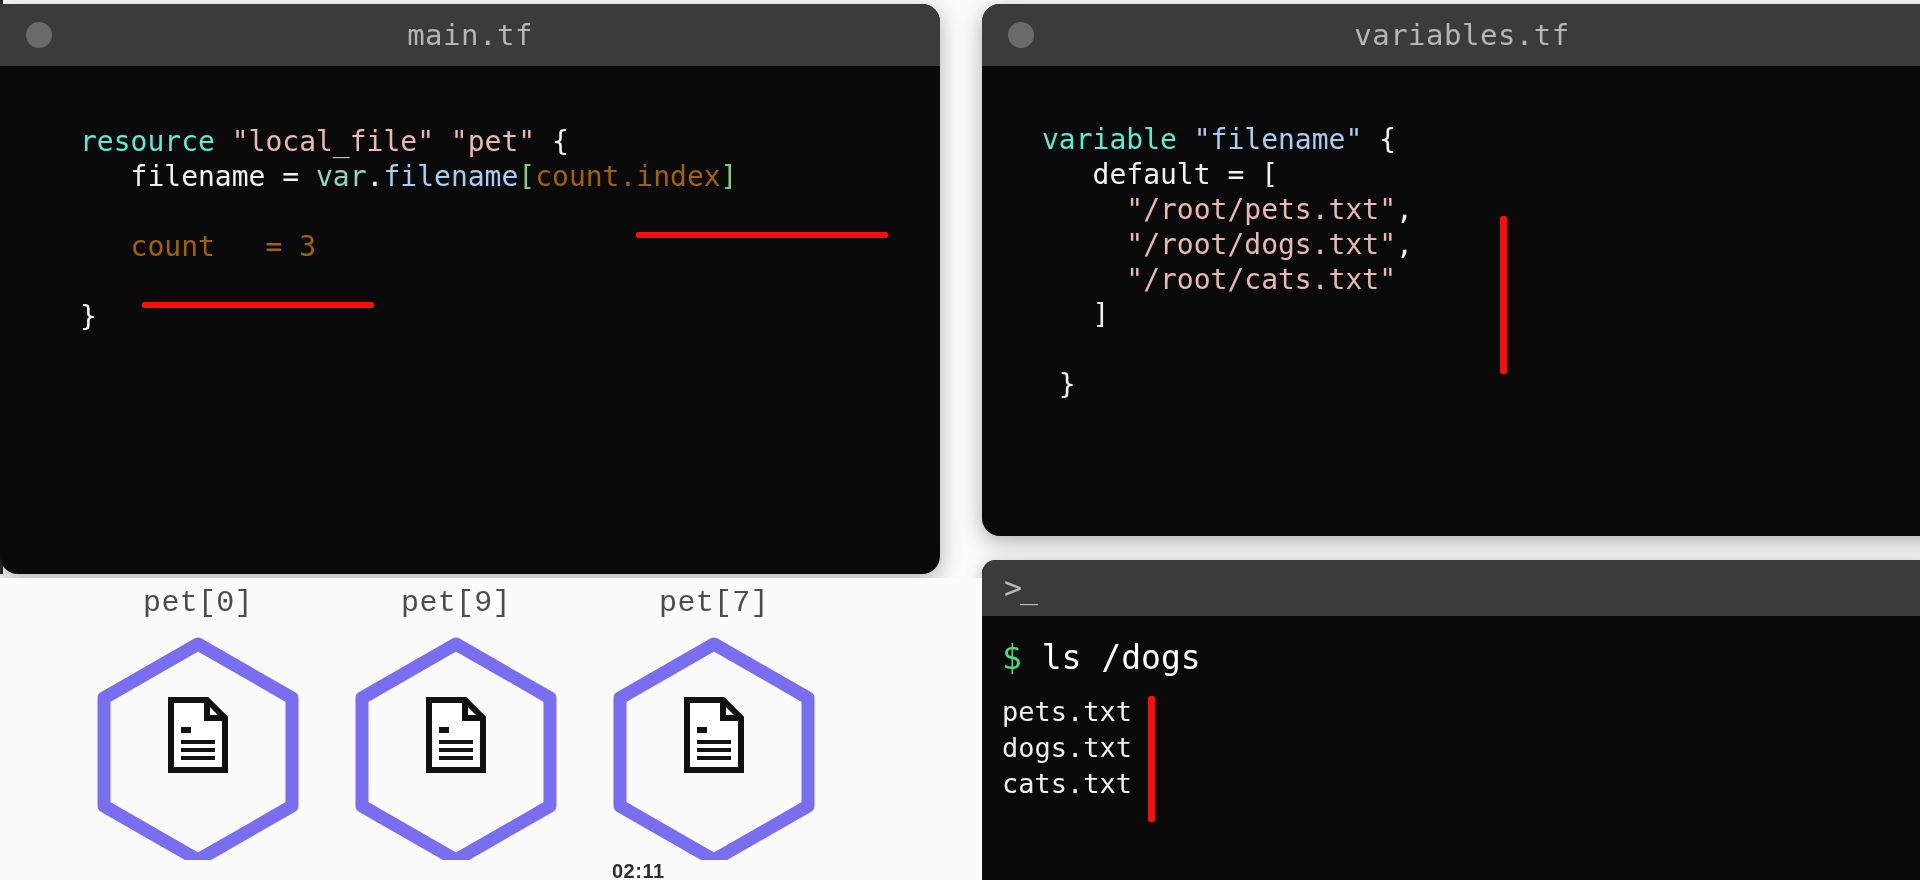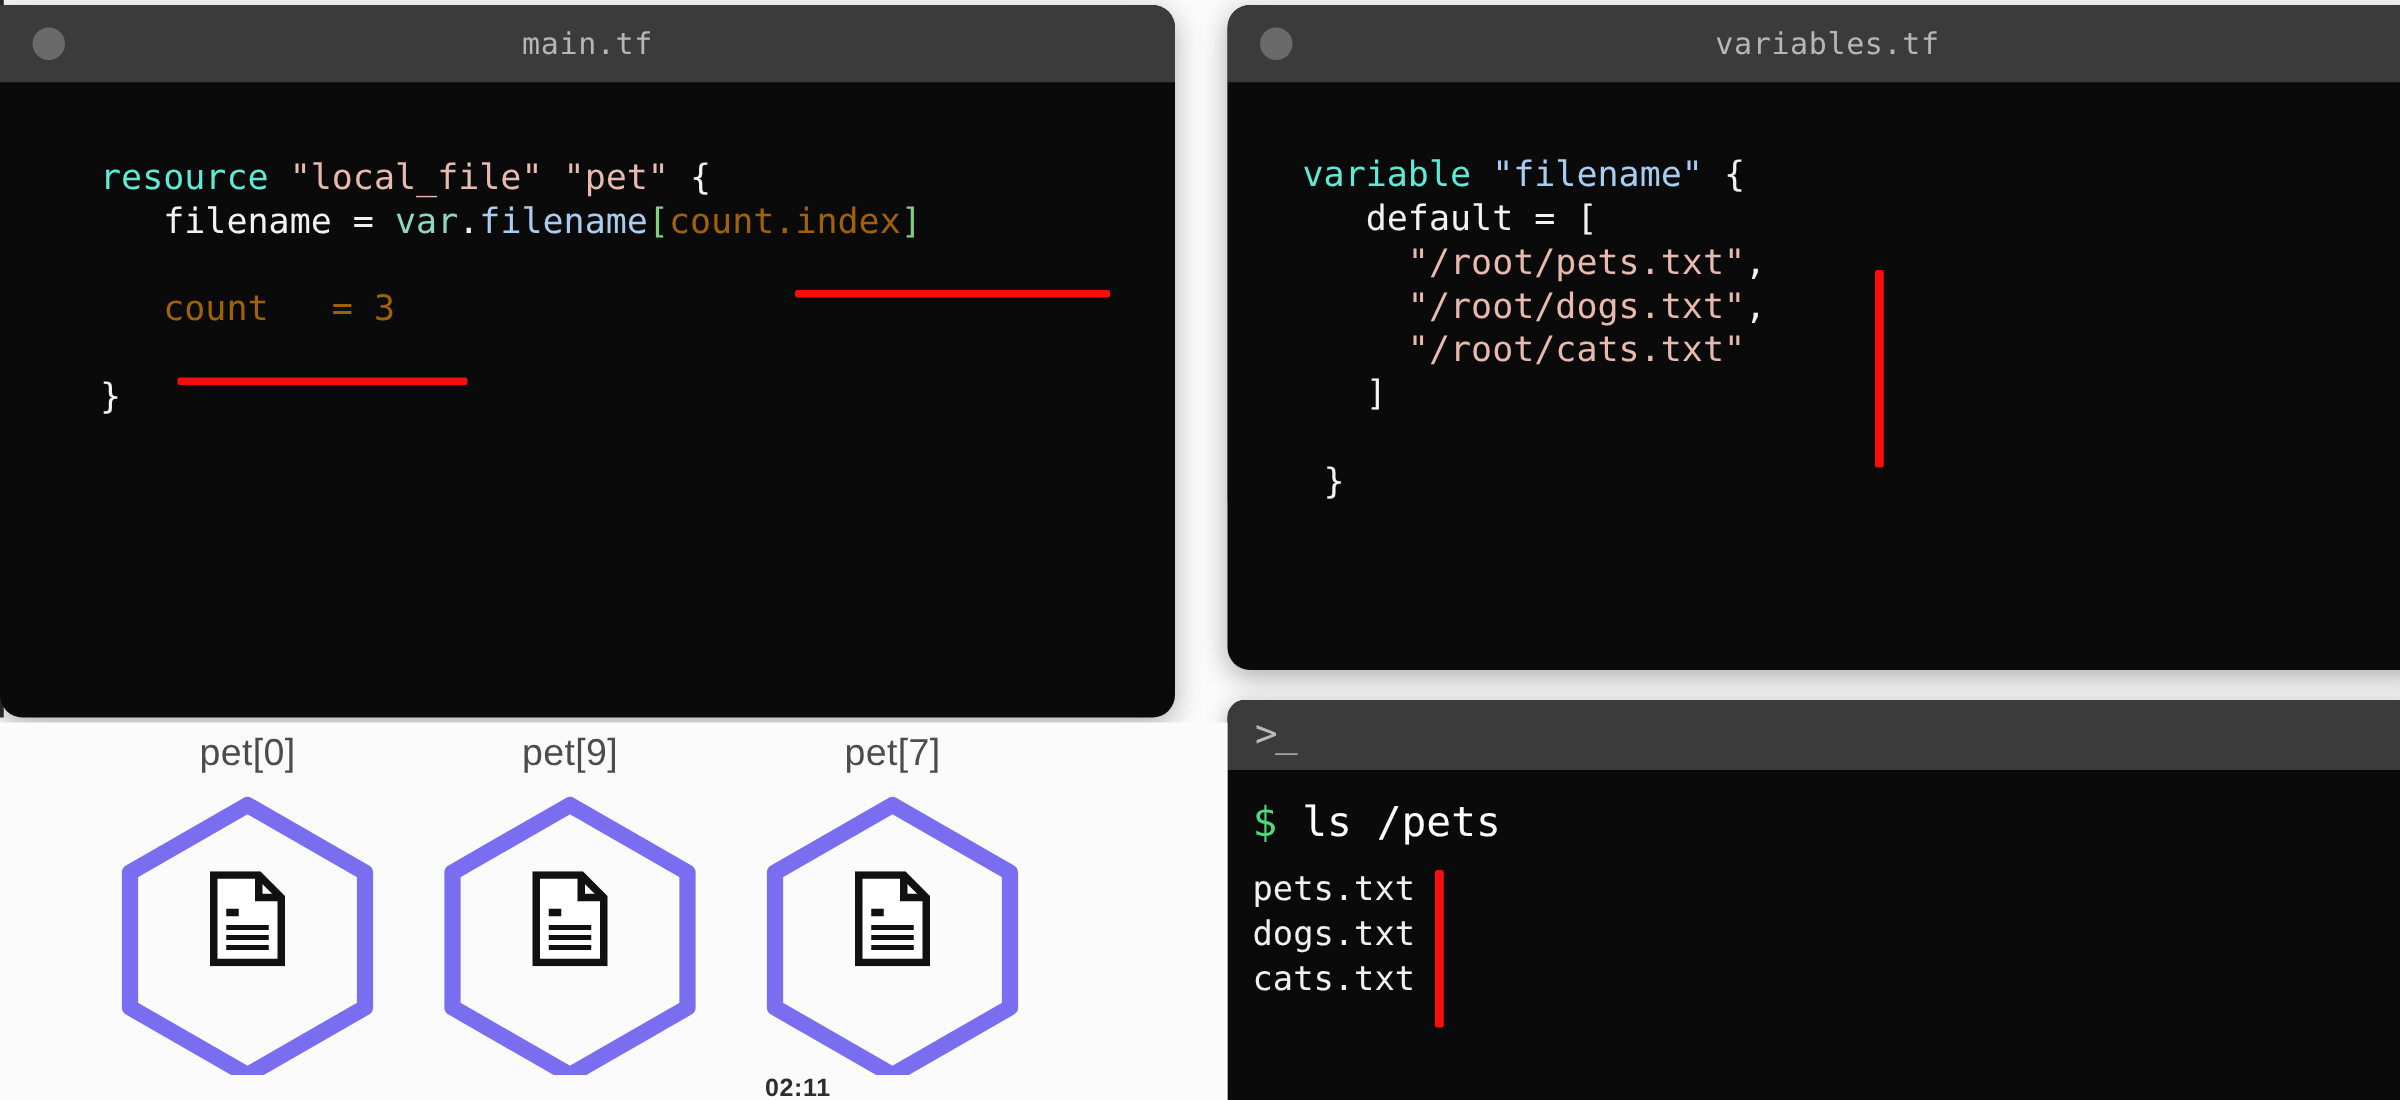--- a/index.html
+++ b/index.html
@@ -41,21 +41,21 @@
     border-radius: 50%;
     background: #6a6a6a;
     margin-left: 26px;
     flex: 0 0 auto;
   }
   .title {
     position: absolute;
     left: 0; right: 0;
     text-align: center;
     font-family: "DejaVu Sans Mono", monospace;
-    font-size: 24px;
+    font-size: 29px;
     color: #b6b6b6;
     letter-spacing: 0.5px;
     pointer-events: none;
   }
 
   .code {
     background: #0a0a0a;
     font-family: "DejaVu Sans Mono", monospace;
     font-size: 28px;
     line-height: 35px;
@@ -160,21 +160,21 @@
     width: 982px;
     height: 302px;
     background: #fbfbfb;
   }
   .node {
     position: absolute;
     width: 240px;
     text-align: center;
   }
   .node-label {
-    font-family: Liberation Sans, sans-serif;
+    font-family: Liberation Mono, monospace;
     font-size: 30px;
     color: #4c4c4c;
     margin-bottom: 10px;
     letter-spacing: 0.3px;
   }
   .hex-wrap {
     position: relative;
     width: 240px;
     height: 210px;
     margin: 0 auto;
@@ -230,21 +230,21 @@
     </div>
     <div class="code" id="code-vars"><div><span class="kw">variable </span><span class="fld">"filename"</span><span class="pln"> {</span></div><div><span class="pln">   default = [</span></div><div><span class="pln">     </span><span class="str">"/root/pets.txt"</span><span class="pln">,</span></div><div><span class="pln">     </span><span class="str">"/root/dogs.txt"</span><span class="pln">,</span></div><div><span class="pln">     </span><span class="str">"/root/cats.txt"</span></div><div><span class="pln">   ]</span></div><div>&nbsp;</div><div><span class="pln"> }</span></div></div>
     <div class="ann-vbar" style="left:518px; top:212px; height:158px;"></div>
   </div>
 
   <div class="window" id="win-term">
     <div class="term-bar">
       <span class="prompt-icon">&gt;_</span>
     </div>
     <div class="term-body">
-      <div class="term-cmd"><span class="sigil">$</span><span> ls /pets</span></div>
+      <div class="term-cmd"><span class="sigil">$</span><span> ls /dogs</span></div>
       <div class="term-out" id="term-output"><div>pets.txt</div><div>dogs.txt</div><div>cats.txt</div></div>
       <div class="ann-vbar" style="left:166px; top:80px; height:126px;"></div>
     </div>
   </div>
 
   <div id="diagram">
       <div class="node" style="left: 78px; top: 8px;">
         <div class="node-label">pet[0]</div>
         <div class="hex-wrap">
           <svg width="240" height="230" viewBox="0 0 240 230">

